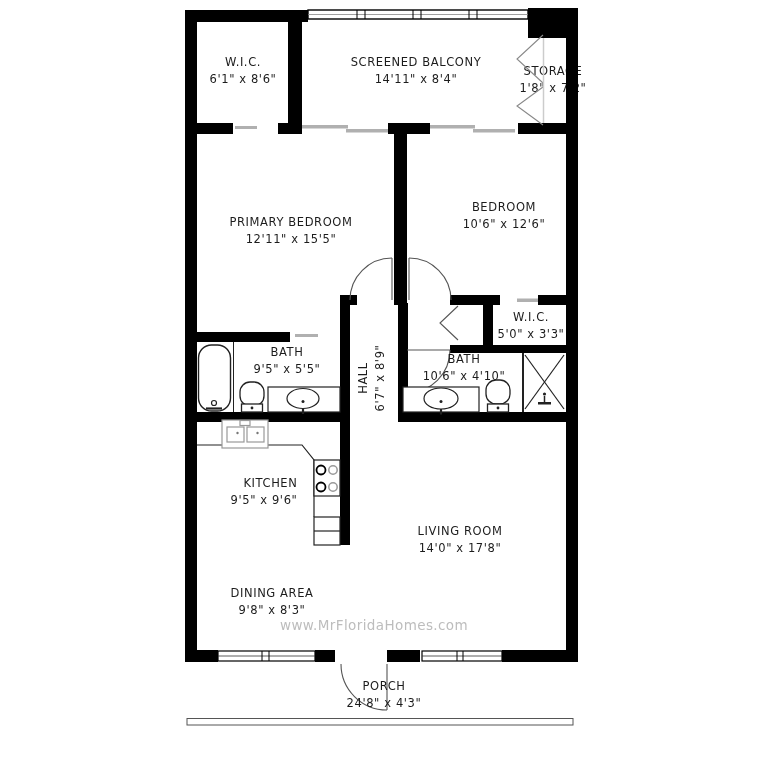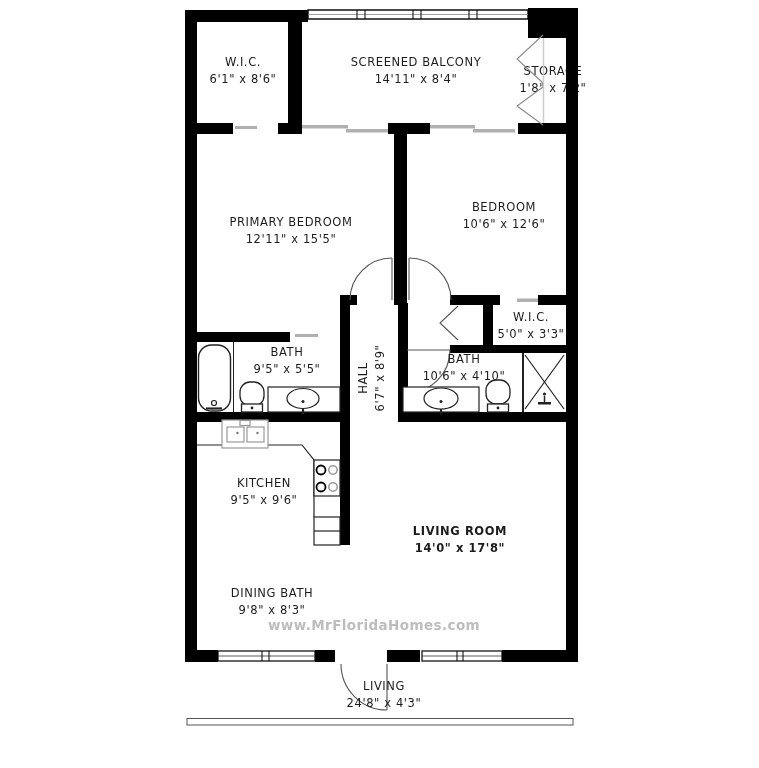--- a/index.html
+++ b/index.html
@@ -247,35 +247,35 @@
   <div class="lbl lbl--rot" style="left:372px;top:378px;">
     <div>HALL</div>
     <div>6'7" x 8'9"</div>
   </div>
 
   <div class="lbl" style="left:464px;top:368px;">
     <div>BATH</div>
     <div>10'6" x 4'10"</div>
   </div>
 
-  <div class="lbl" style="left:264px;top:492px;">
+  <div class="lbl" style="left:264px;top:492px;text-align:right;">
     <div>KITCHEN</div>
     <div>9'5" x 9'6"</div>
   </div>
 
-  <div class="lbl" style="left:460px;top:540px;font-weight:bold;">
+  <div class="lbl" style="left:460px;top:540px;">
     <div>LIVING ROOM</div>
     <div>14'0" x 17'8"</div>
   </div>
 
   <div class="lbl" style="left:272px;top:602px;">
-    <div>DINING BATH</div>
+    <div>DINING AREA</div>
     <div>9'8" x 8'3"</div>
   </div>
 
   <div class="lbl" style="left:384px;top:695px;">
-    <div>LIVING</div>
+    <div>PORCH</div>
     <div>24'8" x 4'3"</div>
   </div>
 
-  <div class="watermark" style="left:374px;top:625px;font-weight:bold;">www.MrFloridaHomes.com</div>
+  <div class="watermark" style="left:374px;top:625px;">www.MrFloridaHomes.com</div>
 
 </div>
 
 </body></html>

